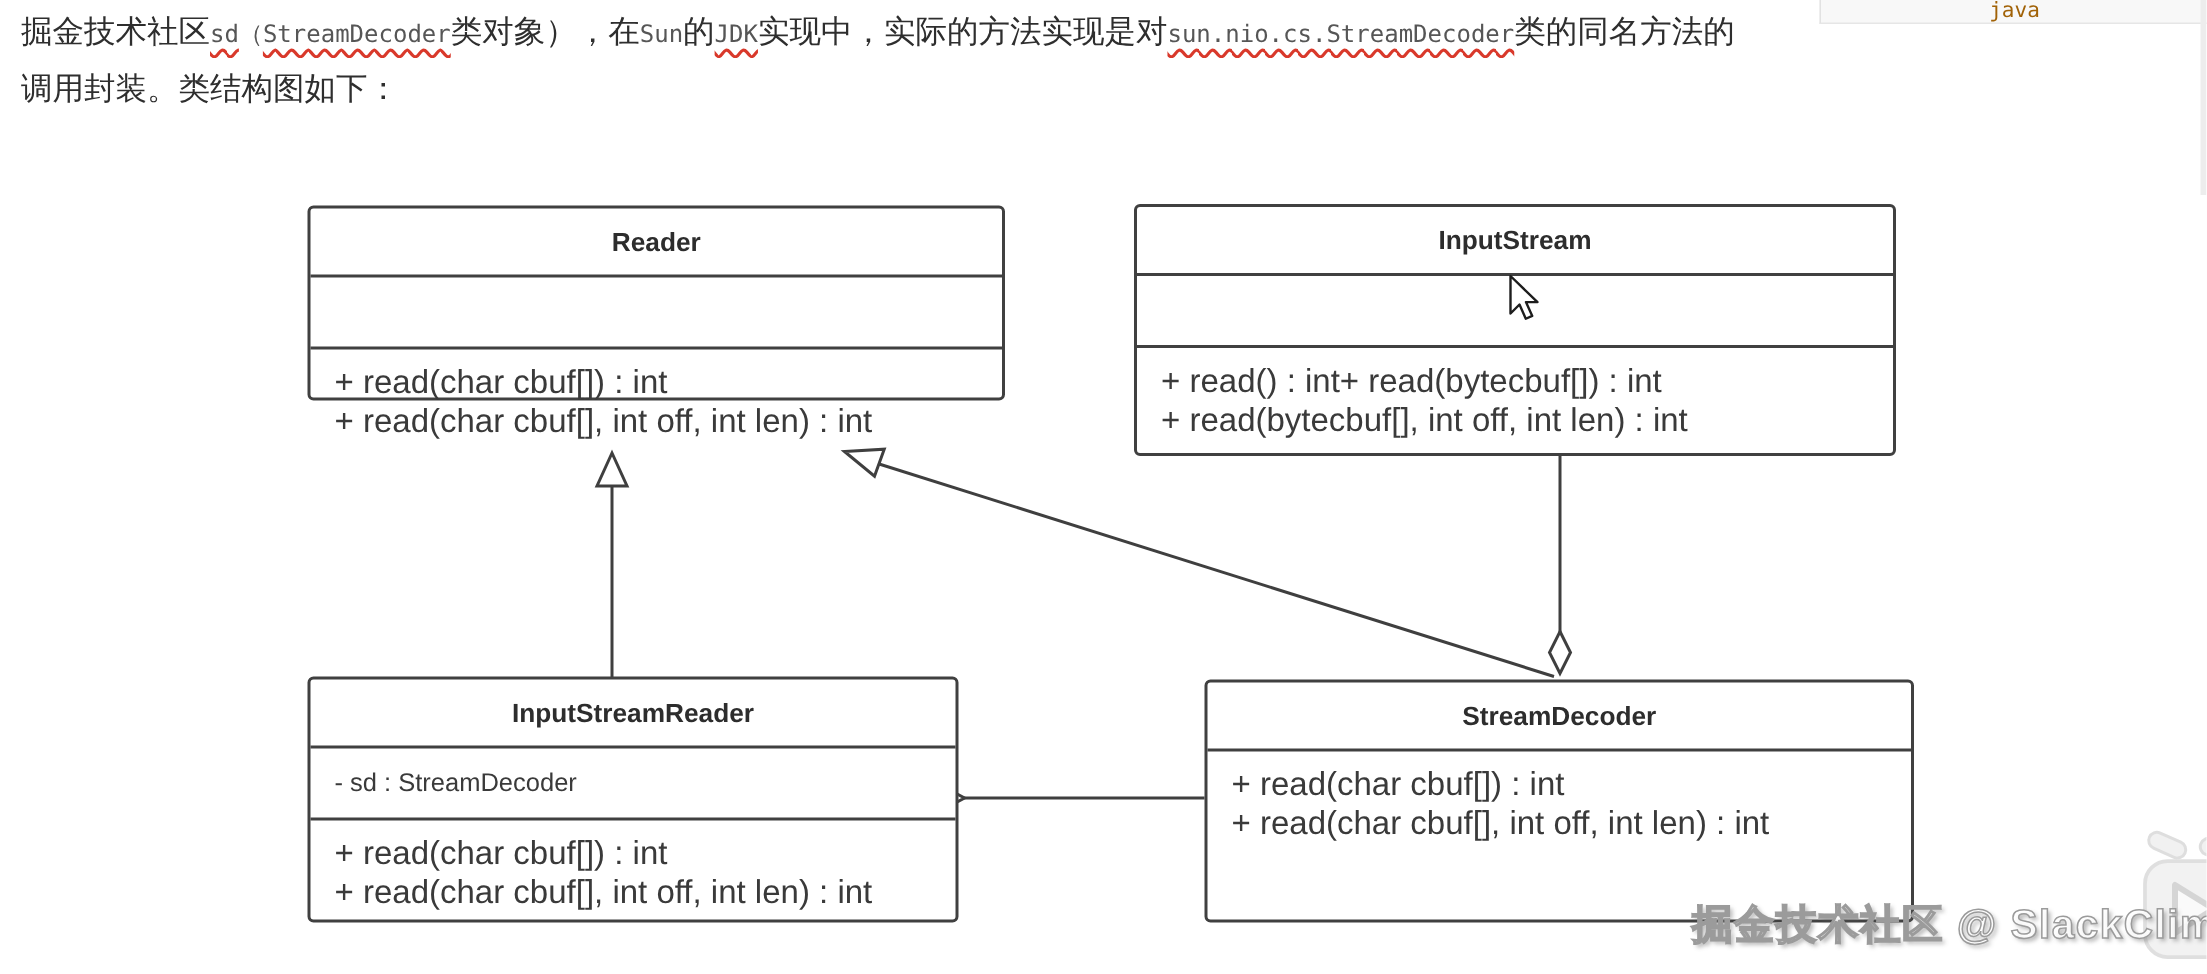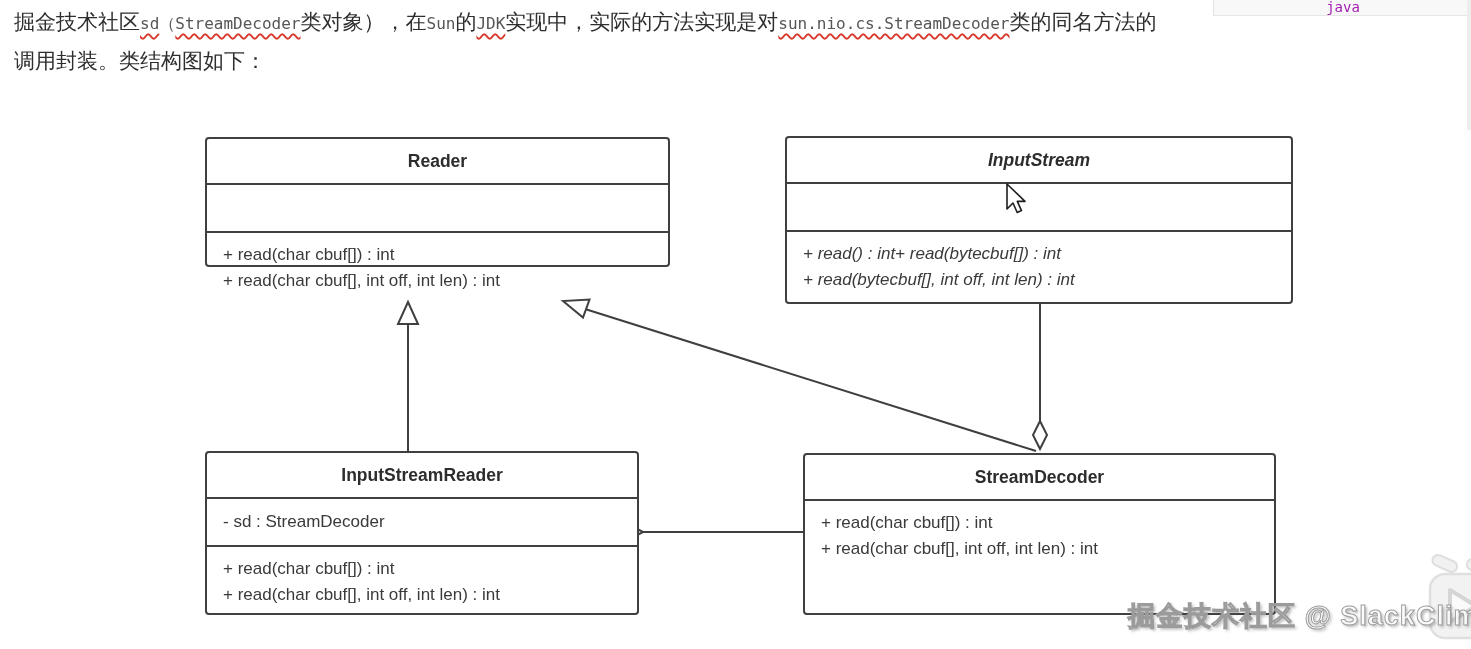--- a/index.html
+++ b/index.html
@@ -36,21 +36,21 @@
 
   
   .code-tab {
     position: absolute; left: 1213px; top: 0; width: 258px; height: 15px;
     background: #f8f8f8;
     border-left: 1px solid #e2e2e2;
     border-bottom: 1px solid #e6e6e6;
     z-index: 6;
     display: flex; align-items: flex-start; justify-content: center;
     font-family: "DejaVu Sans Mono", monospace;
-    font-size: 14px; color: #a21caf; line-height: 15px;
+    font-size: 14px; color: #a16207; line-height: 15px;
   }
   .right-gutter {
     position: absolute; left: 1467px; top: 0; width: 4px; height: 130px;
     background: #ededed; z-index: 7;
   }
 
   
   .uml-class {
     position: absolute;
     background: #ffffff;
@@ -70,24 +70,24 @@
   .uml-attrs {
     height: 46px; flex: 0 0 46px;
     border-bottom: 2px solid #404040;
     display: flex; align-items: center;
     padding: 0 16px;
     font-size: 17px;
   }
   .uml-methods {
     flex: 1 1 auto;
     padding: 9px 16px 0 16px;
-    font-size: 17px; line-height: 26px;
+    font-size: 22px; line-height: 26px;
   }
   #cls-reader            { left: 205px; top: 137px; width: 465px; height: 130px; }
-  #cls-inputstream       { left: 785px; top: 136px; width: 508px; height: 168px; font-style: italic; }
+  #cls-inputstream       { left: 756px; top: 136px; width: 508px; height: 168px; }
   #cls-inputstreamreader { left: 205px; top: 451px; width: 434px; height: 164px; }
   #cls-streamdecoder     { left: 803px; top: 453px; width: 473px; height: 162px; }
 
   
   .connectors {
     position: absolute; left: 0; top: 0; width: 1471px; height: 649px;
     z-index: 1;
   }
   .connectors line { stroke: #3f3f3f; stroke-width: 2; }
   .connectors polygon { fill: #ffffff; stroke: #3f3f3f; stroke-width: 2; stroke-linejoin: miter; }

